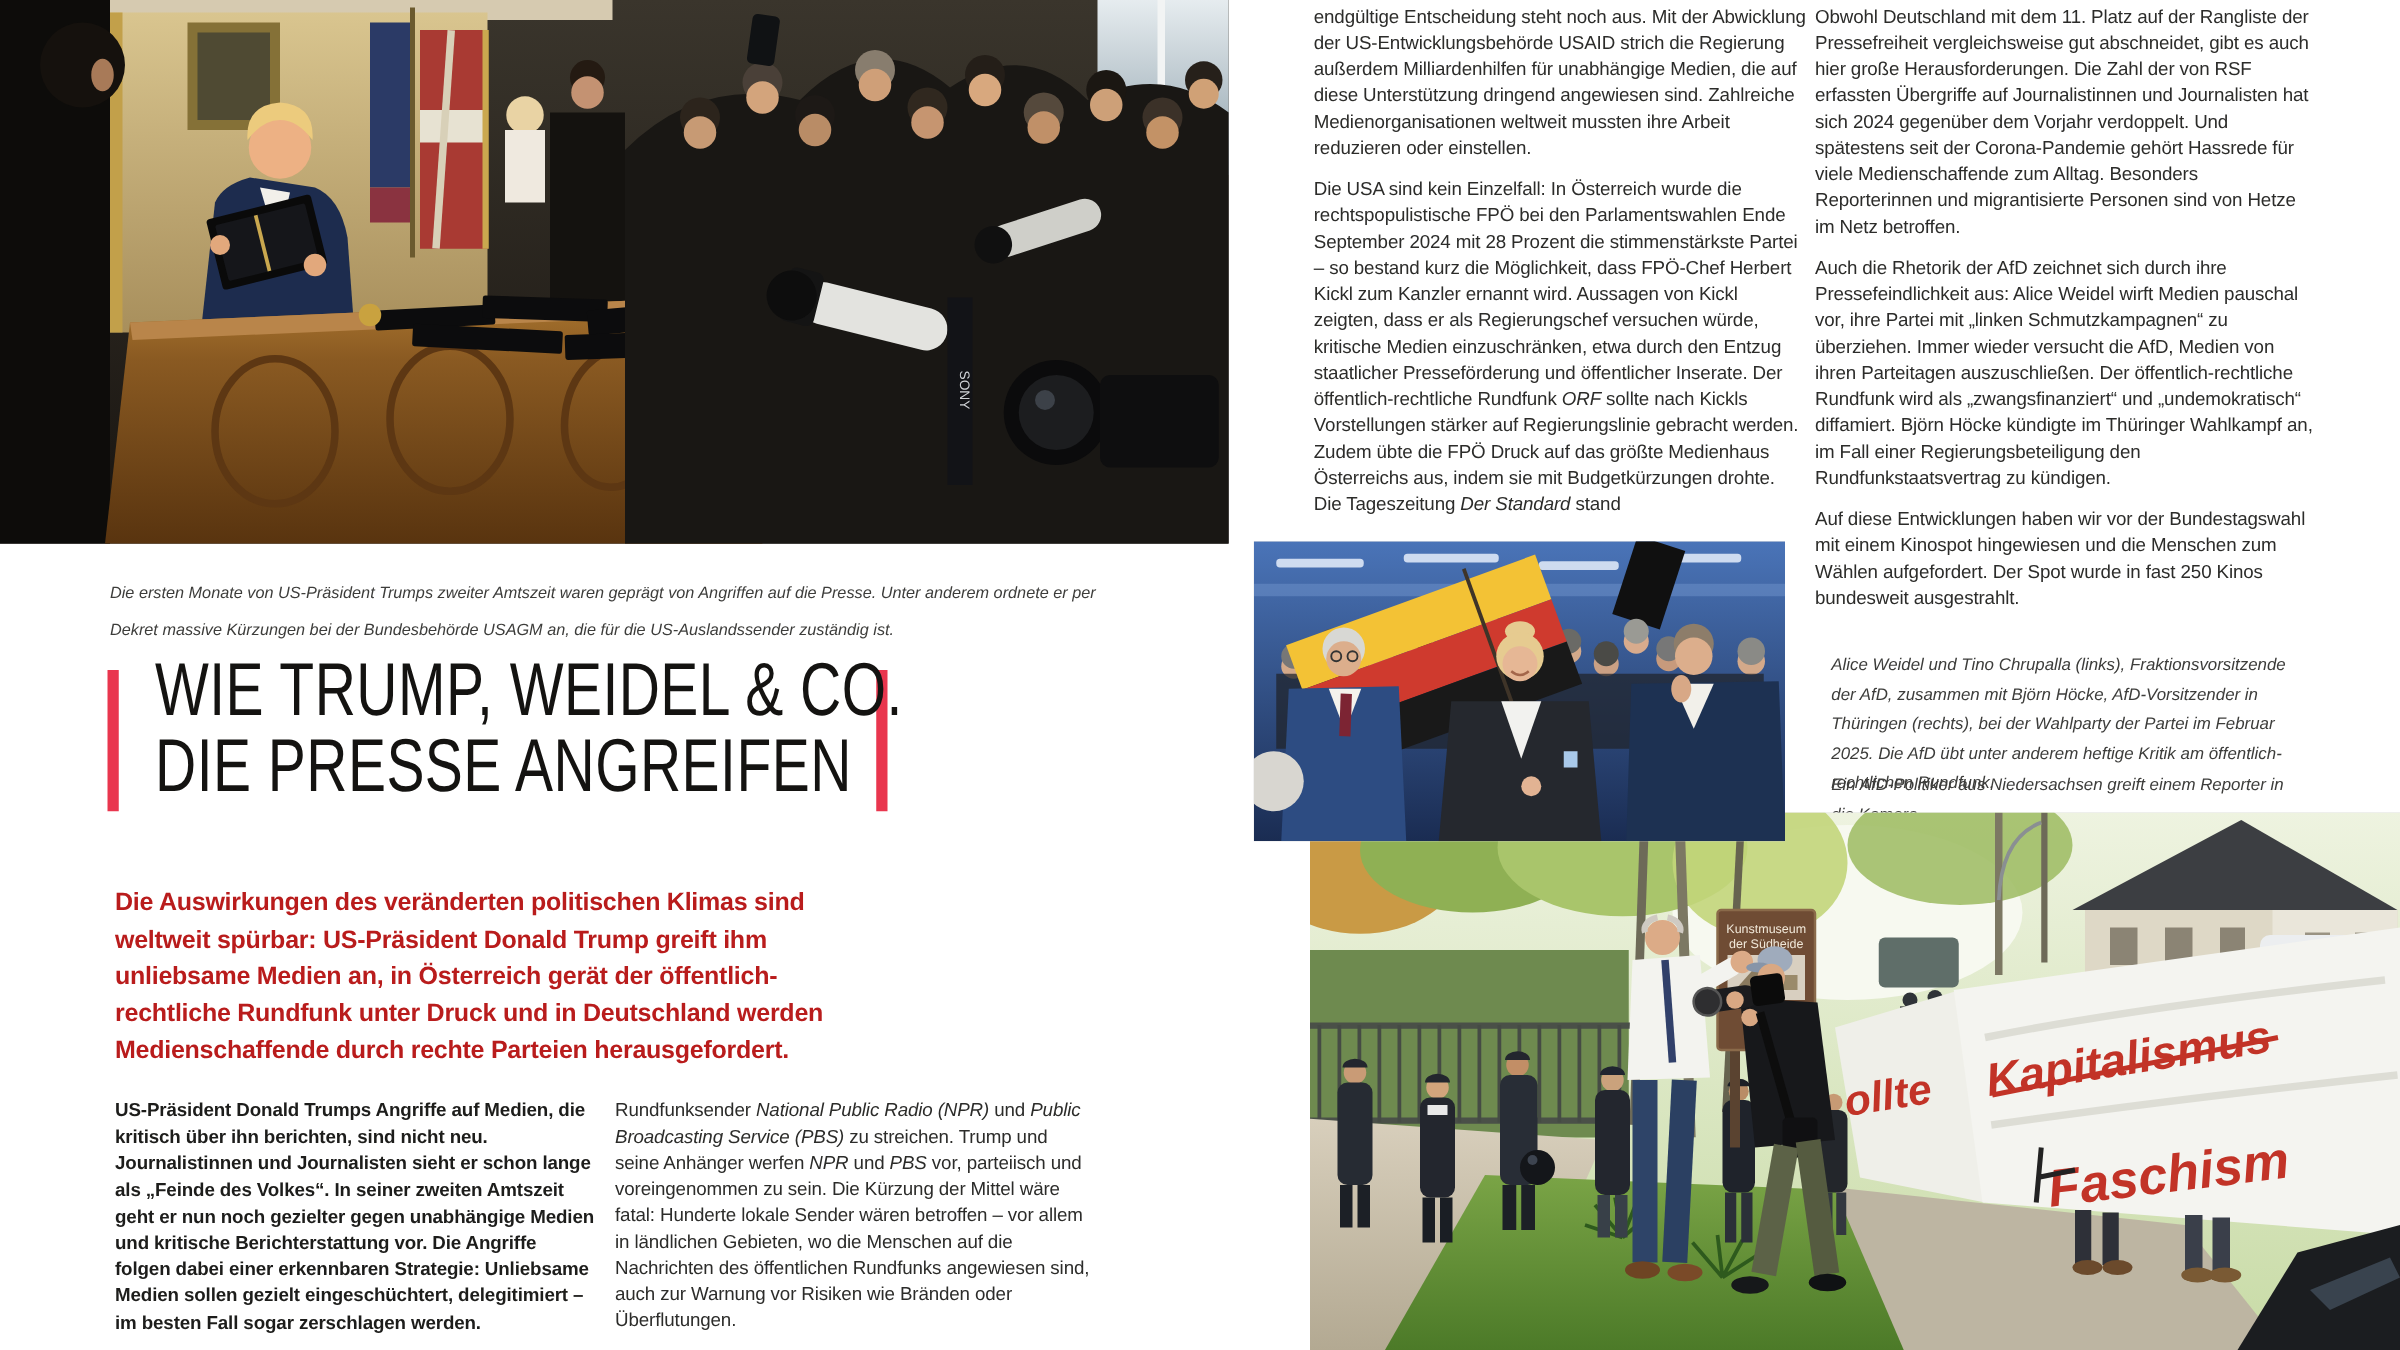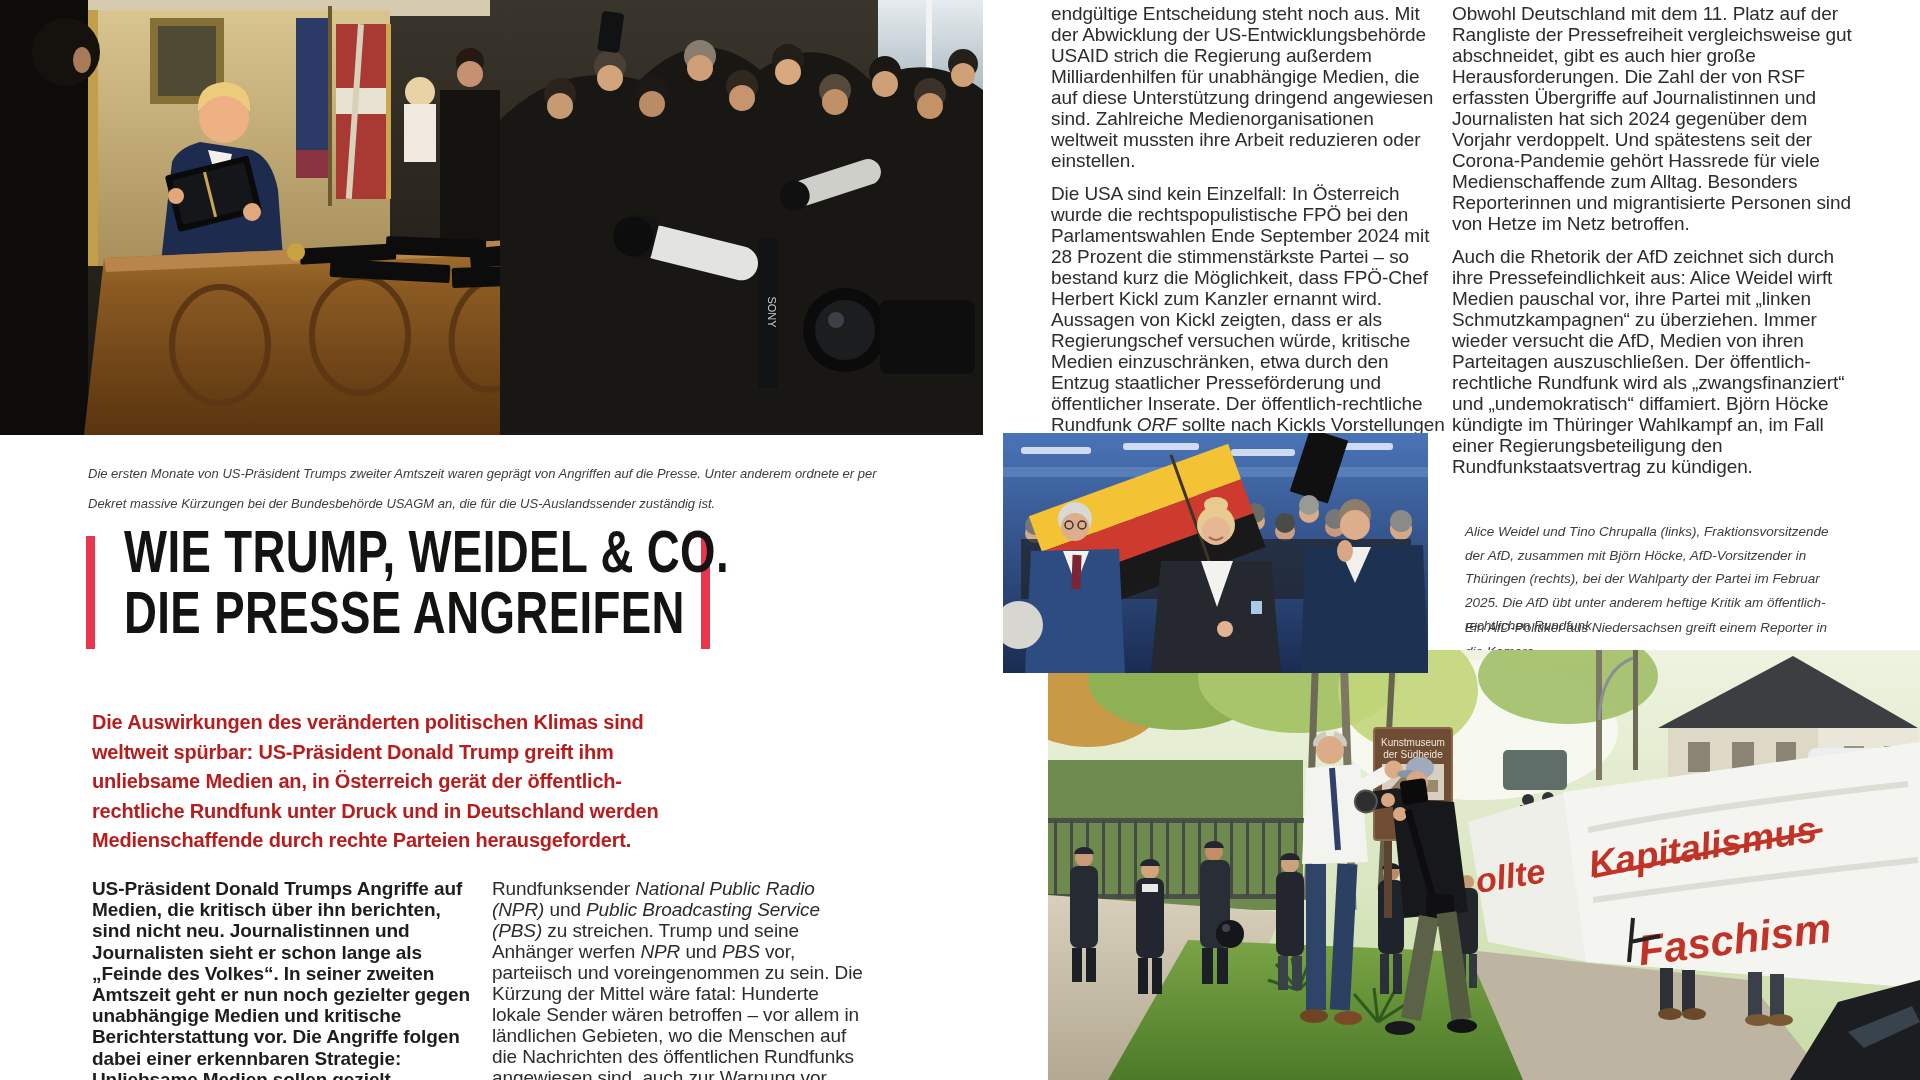--- a/index.html
+++ b/index.html
@@ -7,32 +7,32 @@
     width:1920px;height:1080px;position:relative;overflow:hidden;
     background:#ffffff;color:#1d1d1b;
     font-family:"Liberation Sans", sans-serif;
   }
   .ph{position:absolute;overflow:hidden;background:#ddd;}
   .ph svg{display:block;width:100%;height:100%;}
   
   .bar{position:absolute;width:9px;height:113px;top:536px;}
   h1.headline{
     position:absolute;left:124px;top:521px;margin:0;
-    font-size:60px;line-height:61px;font-weight:bold;color:#141311;
+    font-size:60px;line-height:61px;font-weight:normal;color:#141311;
     letter-spacing:0.5px;
   }
   h1.headline .hl{display:block;transform:scaleX(0.76);transform-origin:0 50%;white-space:nowrap;}
   
   .lede{
     position:absolute;left:92px;top:688px;width:585px;
     font-size:20px;line-height:29.5px;font-weight:bold;color:#b91c1c;
     letter-spacing:-0.2px;
   }
   
-  .col{position:absolute;font-size:19px;line-height:21px;letter-spacing:-0.1px;color:#2c2c2a;}
+  .col{position:absolute;font-size:15px;line-height:21px;letter-spacing:-0.1px;color:#2c2c2a;}
   .col p{margin:0 0 12px 0;}
   .bold-col{font-weight:bold;color:#1d1d1b;line-height:21.2px;}
   .it{font-style:italic;}
   
   .cap{position:absolute;font-style:italic;color:#3d3d3b;}
   .cap-trump{left:88px;top:446px;width:800px;font-size:13px;line-height:30px;}
   .cap-right{width:402px;font-size:13.5px;line-height:23.5px;}
   .cap-right p{margin:13px;}
 </style>
 </head>
@@ -180,20 +180,21 @@
   <p>Auch die Finanzierung für streichen US-Auslandssender</p>
 </div>
 
 <div class="col" style="left:1051px;top:3px;width:394px;">
   <p>endgültige Entscheidung steht noch aus. Mit der Abwicklung der US-Entwicklungsbehörde USAID strich die Regierung außerdem Milliardenhilfen für unabhängige Medien, die auf diese Unterstützung dringend angewiesen sind. Zahlreiche Medienorganisationen weltweit mussten ihre Arbeit reduzieren oder einstellen.</p>
   <p><span>Die USA sind kein Einzelfall: In Österreich wurde die rechtspopulistische FPÖ bei den Parlamentswahlen Ende September 2024 mit 28 Prozent die stimmenstärkste Partei – so bestand kurz die Möglichkeit, dass FPÖ-Chef Herbert Kickl zum Kanzler ernannt wird. Aussagen von Kickl zeigten, dass er als Regierungschef versuchen würde, kritische Medien einzuschränken, etwa durch den Entzug staatlicher Presseförderung und öffentlicher Inserate. Der öffentlich-rechtliche Rundfunk </span><span class="it">ORF</span><span> sollte nach Kickls Vorstellungen stärker auf Regierungslinie gebracht werden. Zudem übte die FPÖ Druck auf das größte Medienhaus Österreichs aus, indem sie mit Budgetkürzungen drohte. Die Tageszeitung </span><span class="it">Der Standard</span><span> stand</span></p>
 </div>
 <div class="col" style="left:1452px;top:3px;width:402px;">
   <p>Obwohl Deutschland mit dem 11. Platz auf der Rangliste der Pressefreiheit vergleichsweise gut abschneidet, gibt es auch hier große Herausforderungen. Die Zahl der von RSF erfassten Übergriffe auf Journalistinnen und Journalisten hat sich 2024 gegenüber dem Vorjahr verdoppelt. Und spätestens seit der Corona-Pandemie gehört Hassrede für viele Medienschaffende zum Alltag. Besonders Reporterinnen und migrantisierte Personen sind von Hetze im Netz betroffen.</p>
   <p>Auch die Rhetorik der AfD zeichnet sich durch ihre Pressefeindlichkeit aus: Alice Weidel wirft Medien pauschal vor, ihre Partei mit „linken Schmutzkampagnen“ zu überziehen. Immer wieder versucht die AfD, Medien von ihren Parteitagen auszuschließen. Der öffentlich-rechtliche Rundfunk wird als „zwangsfinanziert“ und „undemokratisch“ diffamiert. Björn Höcke kündigte im Thüringer Wahlkampf an, im Fall einer Regierungsbeteiligung den Rundfunkstaatsvertrag zu kündigen.</p>
+  <p>Auf diese Entwicklungen haben wir vor der Bundestagswahl mit einem Kinospot hingewiesen und die Menschen zum Wählen aufgefordert. Der Spot wurde in fast 250 Kinos bundesweit ausgestrahlt.</p>
 </div>
 
 <div class="cap cap-right" style="left:1452px;top:507px;">
   <p>Alice Weidel und Tino Chrupalla (links), Fraktionsvorsitzende der AfD, zusammen mit Björn Höcke, AfD-Vorsitzender in Thüringen (rechts), bei der Wahlparty der Partei im Februar 2025. Die AfD übt unter anderem heftige Kritik am öffentlich-rechtlichen Rundfunk.</p>
 </div>
 <div class="cap cap-right" style="left:1452px;top:603px;">
   <p>Ein AfD-Politiker aus Niedersachsen greift einem Reporter in die Kamera.</p>
 </div>
 
 <figure class="ph" style="left:1048px;top:650px;width:872px;height:430px;margin:0;z-index:2;">

